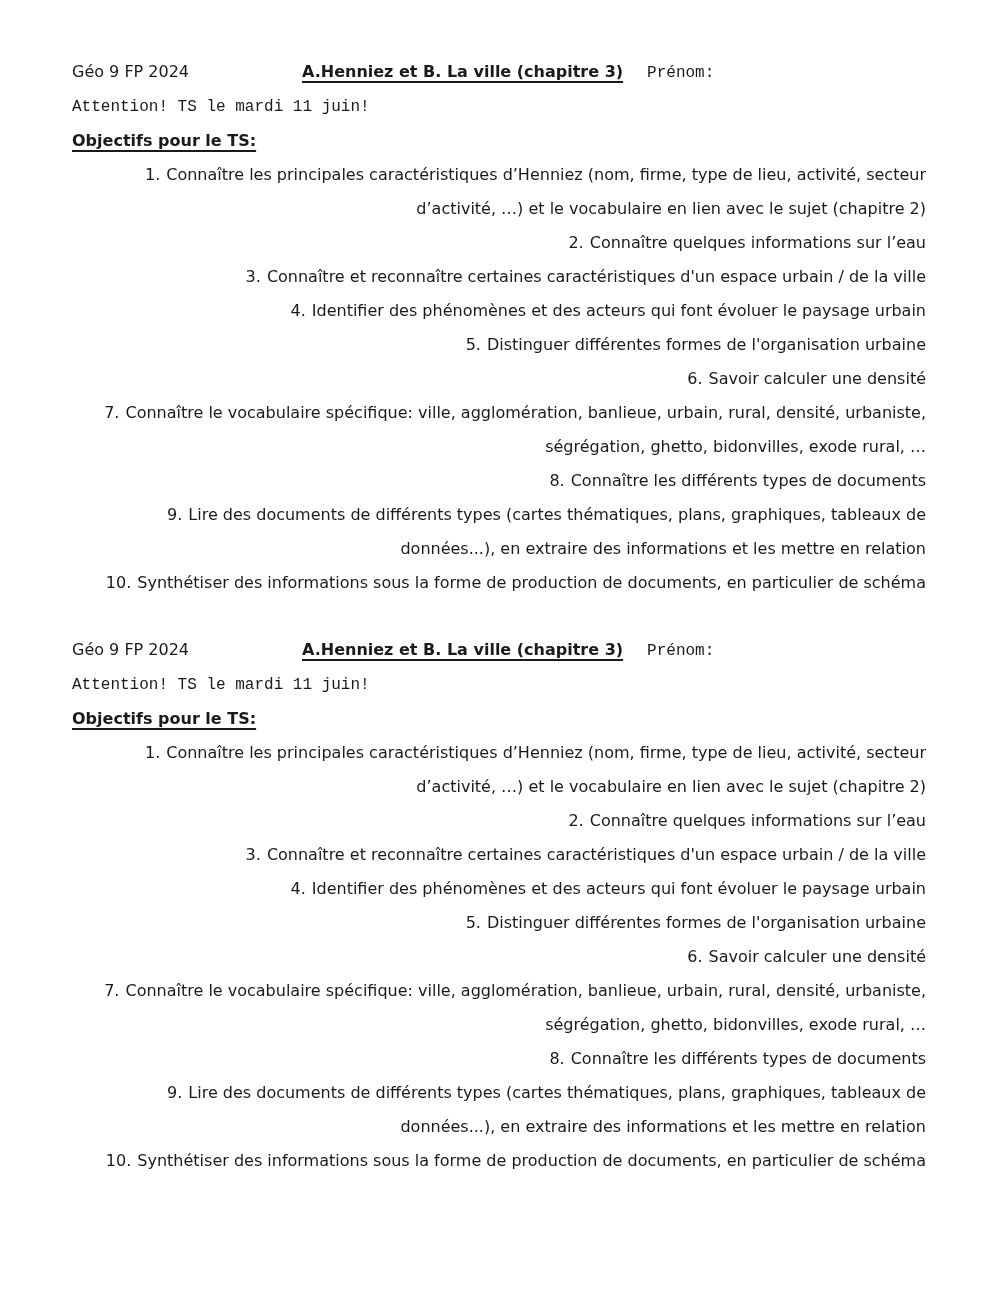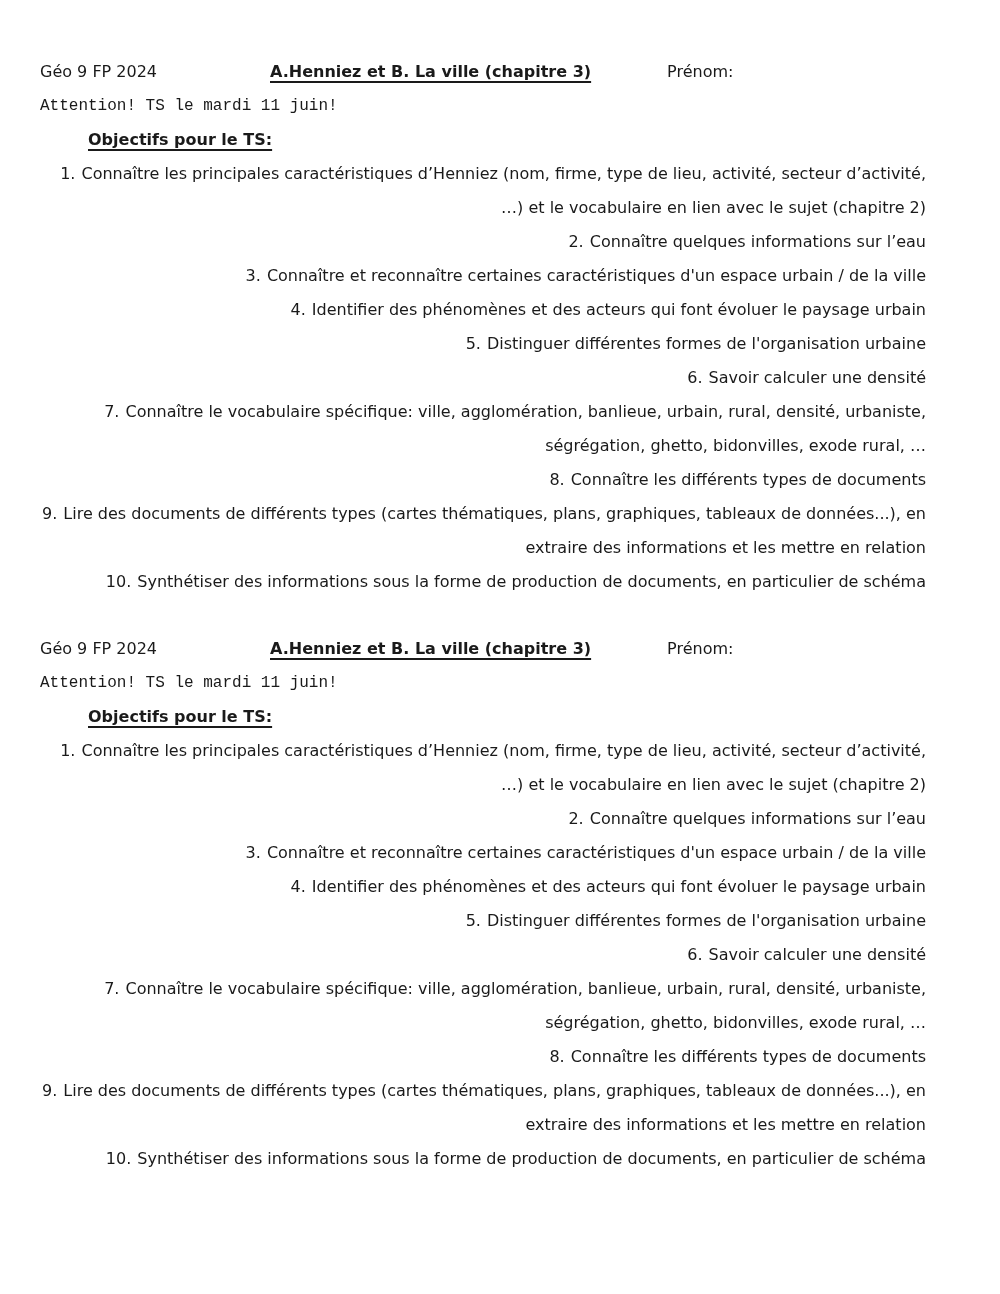--- a/index.html
+++ b/index.html
@@ -11,21 +11,21 @@
     width: 1000px;
     height: 1294px;
     font-family: "DejaVu Sans", sans-serif;
     color: #1a1a1a;
     overflow: hidden;
   }
   .page {
     box-sizing: border-box;
     width: 996px;
     height: 1294px;
-    padding: 55px 70px 0 40px;
+    padding: 55px 70px 0 72px;
     background: #ffffff;
   }
   .section {
     font-size: 16px;
     line-height: 34px;
   }
   .section + .section {
     margin-top: 33px;
   }
   .hdr-row {
@@ -38,34 +38,34 @@
     flex: 0 0 auto;
   }
   .hdr-title {
     font-weight: bold;
     text-decoration: underline;
     text-decoration-thickness: 2px;
     text-underline-offset: 4px;
     flex: 0 0 auto;
   }
   .hdr-prenom {
-    margin-left: 76px;
+    margin-left: 24px;
     flex: 0 0 auto;
+    font-family: Liberation Mono, monospace;
   }
   .attention-line {
     white-space: nowrap;
     font-family: Liberation Mono, monospace;
   }
   .obj-heading {
     font-weight: bold;
     text-decoration: underline;
     text-decoration-thickness: 2px;
     text-underline-offset: 4px;
     display: inline-block;
-    margin-left: 48px;
   }
   .obj-list {
     display: block;
   }
   .obj-item {
     padding-left: 21px;
     text-indent: -21px;
     text-align: right;
   }
   .obj-num {

